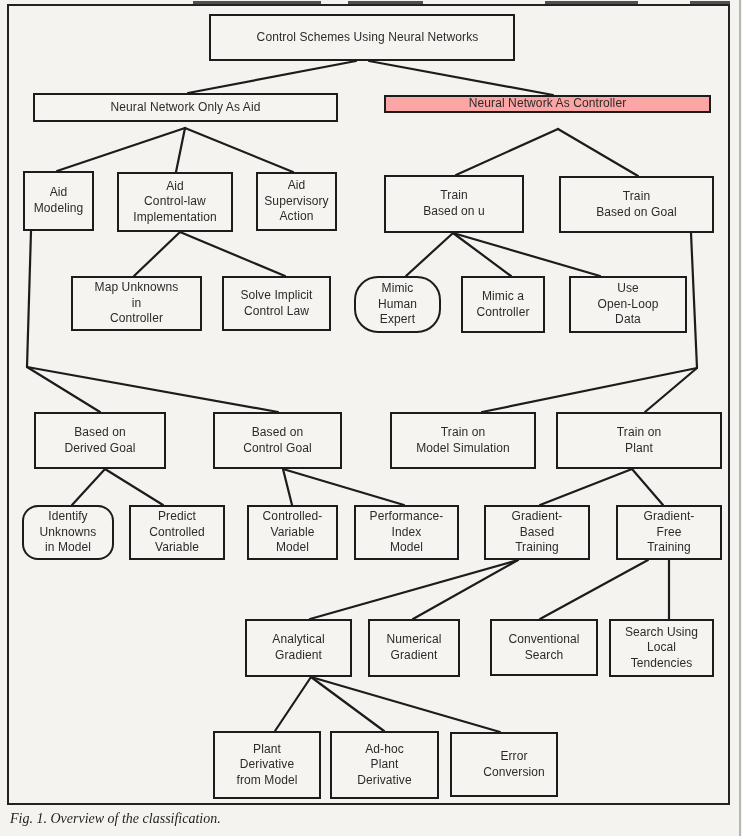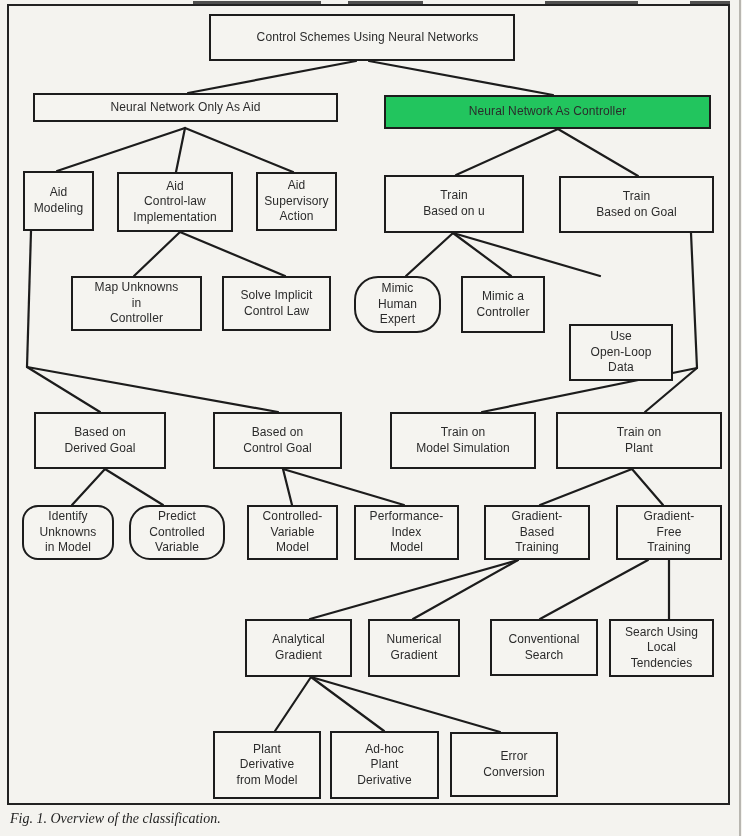--- a/index.html
+++ b/index.html
@@ -91,21 +91,21 @@
       <line x1="648" y1="560" x2="540" y2="619" stroke="#1c1c1c" stroke-width="2.2" stroke-linecap="round"></line>
       <line x1="669" y1="560" x2="669" y2="619" stroke="#1c1c1c" stroke-width="2.2" stroke-linecap="round"></line>
       <line x1="311" y1="677" x2="275" y2="731" stroke="#1c1c1c" stroke-width="2.2" stroke-linecap="round"></line>
       <line x1="311" y1="677" x2="384" y2="731" stroke="#1c1c1c" stroke-width="2.2" stroke-linecap="round"></line>
       <line x1="311" y1="677" x2="500" y2="732" stroke="#1c1c1c" stroke-width="2.2" stroke-linecap="round"></line>
     </svg>
 
   <div id="node-layer">
       <div class="node" style="left: 209px; top: 14px; width: 306px; height: 47px; background: rgb(245, 244, 240); border-color: rgb(28, 28, 28); padding-left: 11px;">Control Schemes Using Neural Networks</div>
       <div class="node" style="left: 33px; top: 93px; width: 305px; height: 29px; background: rgb(245, 244, 240); border-color: rgb(28, 28, 28);">Neural Network Only As Aid</div>
-      <div class="node" style="left: 384px; top: 95px; width: 327px; height: 34px; background: #22c55e; border-color: rgb(28, 28, 28);">Neural Network As Controller</div>
+      <div class="node" style="left: 384px; top: 95px; width: 327px; height: 18px; background: #fca5a5; border-color: rgb(28, 28, 28);">Neural Network As Controller</div>
       <div class="node" style="left: 23px; top: 171px; width: 71px; height: 60px; background: rgb(245, 244, 240); border-color: rgb(28, 28, 28);">Aid
 Modeling</div>
       <div class="node" style="left: 117px; top: 172px; width: 116px; height: 60px; background: rgb(245, 244, 240); border-color: rgb(28, 28, 28);">Aid
 Control-law
 Implementation</div>
       <div class="node" style="left: 256px; top: 172px; width: 81px; height: 59px; background: rgb(245, 244, 240); border-color: rgb(28, 28, 28);">Aid
 Supervisory
 Action</div>
       <div class="node" style="left: 384px; top: 175px; width: 140px; height: 58px; background: rgb(245, 244, 240); border-color: rgb(28, 28, 28);">Train
 Based on u</div>
@@ -114,35 +114,35 @@
       <div class="node" style="left: 71px; top: 276px; width: 131px; height: 55px; background: rgb(245, 244, 240); border-color: rgb(28, 28, 28);">Map Unknowns
 in
 Controller</div>
       <div class="node" style="left: 222px; top: 276px; width: 109px; height: 55px; background: rgb(245, 244, 240); border-color: rgb(28, 28, 28);">Solve Implicit
 Control Law</div>
       <div class="node" style="left: 354px; top: 276px; width: 87px; height: 57px; background: rgb(245, 244, 240); border-color: rgb(28, 28, 28); border-radius: 24px;">Mimic
 Human
 Expert</div>
       <div class="node" style="left: 461px; top: 276px; width: 84px; height: 57px; background: rgb(245, 244, 240); border-color: rgb(28, 28, 28);">Mimic a
 Controller</div>
-      <div class="node" style="left: 569px; top: 276px; width: 104px; height: 57px; background: rgb(245, 244, 240); border-color: rgb(28, 28, 28); margin-top: 48px;">Use
+      <div class="node" style="left: 569px; top: 276px; width: 118px; height: 57px; background: rgb(245, 244, 240); border-color: rgb(28, 28, 28);">Use
 Open-Loop
 Data</div>
       <div class="node" style="left: 34px; top: 412px; width: 132px; height: 57px; background: rgb(245, 244, 240); border-color: rgb(28, 28, 28);">Based on
 Derived Goal</div>
       <div class="node" style="left: 213px; top: 412px; width: 129px; height: 57px; background: rgb(245, 244, 240); border-color: rgb(28, 28, 28);">Based on
 Control Goal</div>
       <div class="node" style="left: 390px; top: 412px; width: 146px; height: 57px; background: rgb(245, 244, 240); border-color: rgb(28, 28, 28);">Train on
 Model Simulation</div>
       <div class="node" style="left: 556px; top: 412px; width: 166px; height: 57px; background: rgb(245, 244, 240); border-color: rgb(28, 28, 28);">Train on
 Plant</div>
       <div class="node" style="left: 22px; top: 505px; width: 92px; height: 55px; background: rgb(245, 244, 240); border-color: rgb(28, 28, 28); border-radius: 16px;">Identify
 Unknowns
 in Model</div>
-      <div class="node" style="left: 129px; top: 505px; width: 96px; height: 55px; background: rgb(245, 244, 240); border-color: rgb(28, 28, 28); border-radius: 21px;">Predict
+      <div class="node" style="left: 129px; top: 505px; width: 96px; height: 55px; background: rgb(245, 244, 240); border-color: rgb(28, 28, 28);">Predict
 Controlled
 Variable</div>
       <div class="node" style="left: 247px; top: 505px; width: 91px; height: 55px; background: rgb(245, 244, 240); border-color: rgb(28, 28, 28);">Controlled-
 Variable
 Model</div>
       <div class="node" style="left: 354px; top: 505px; width: 105px; height: 55px; background: rgb(245, 244, 240); border-color: rgb(28, 28, 28);">Performance-
 Index
 Model</div>
       <div class="node" style="left: 484px; top: 505px; width: 106px; height: 55px; background: rgb(245, 244, 240); border-color: rgb(28, 28, 28);">Gradient-
 Based

